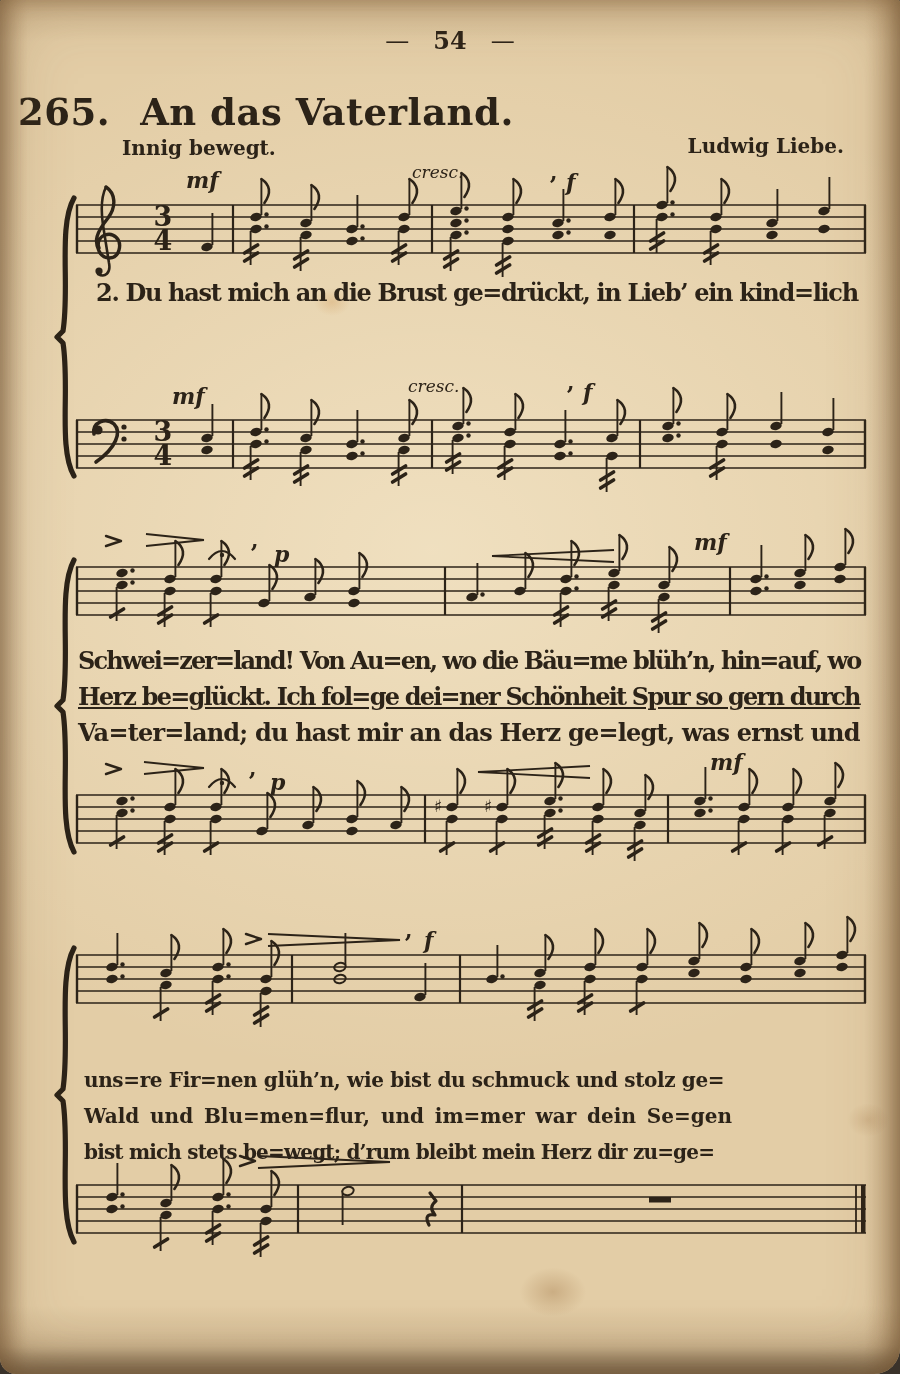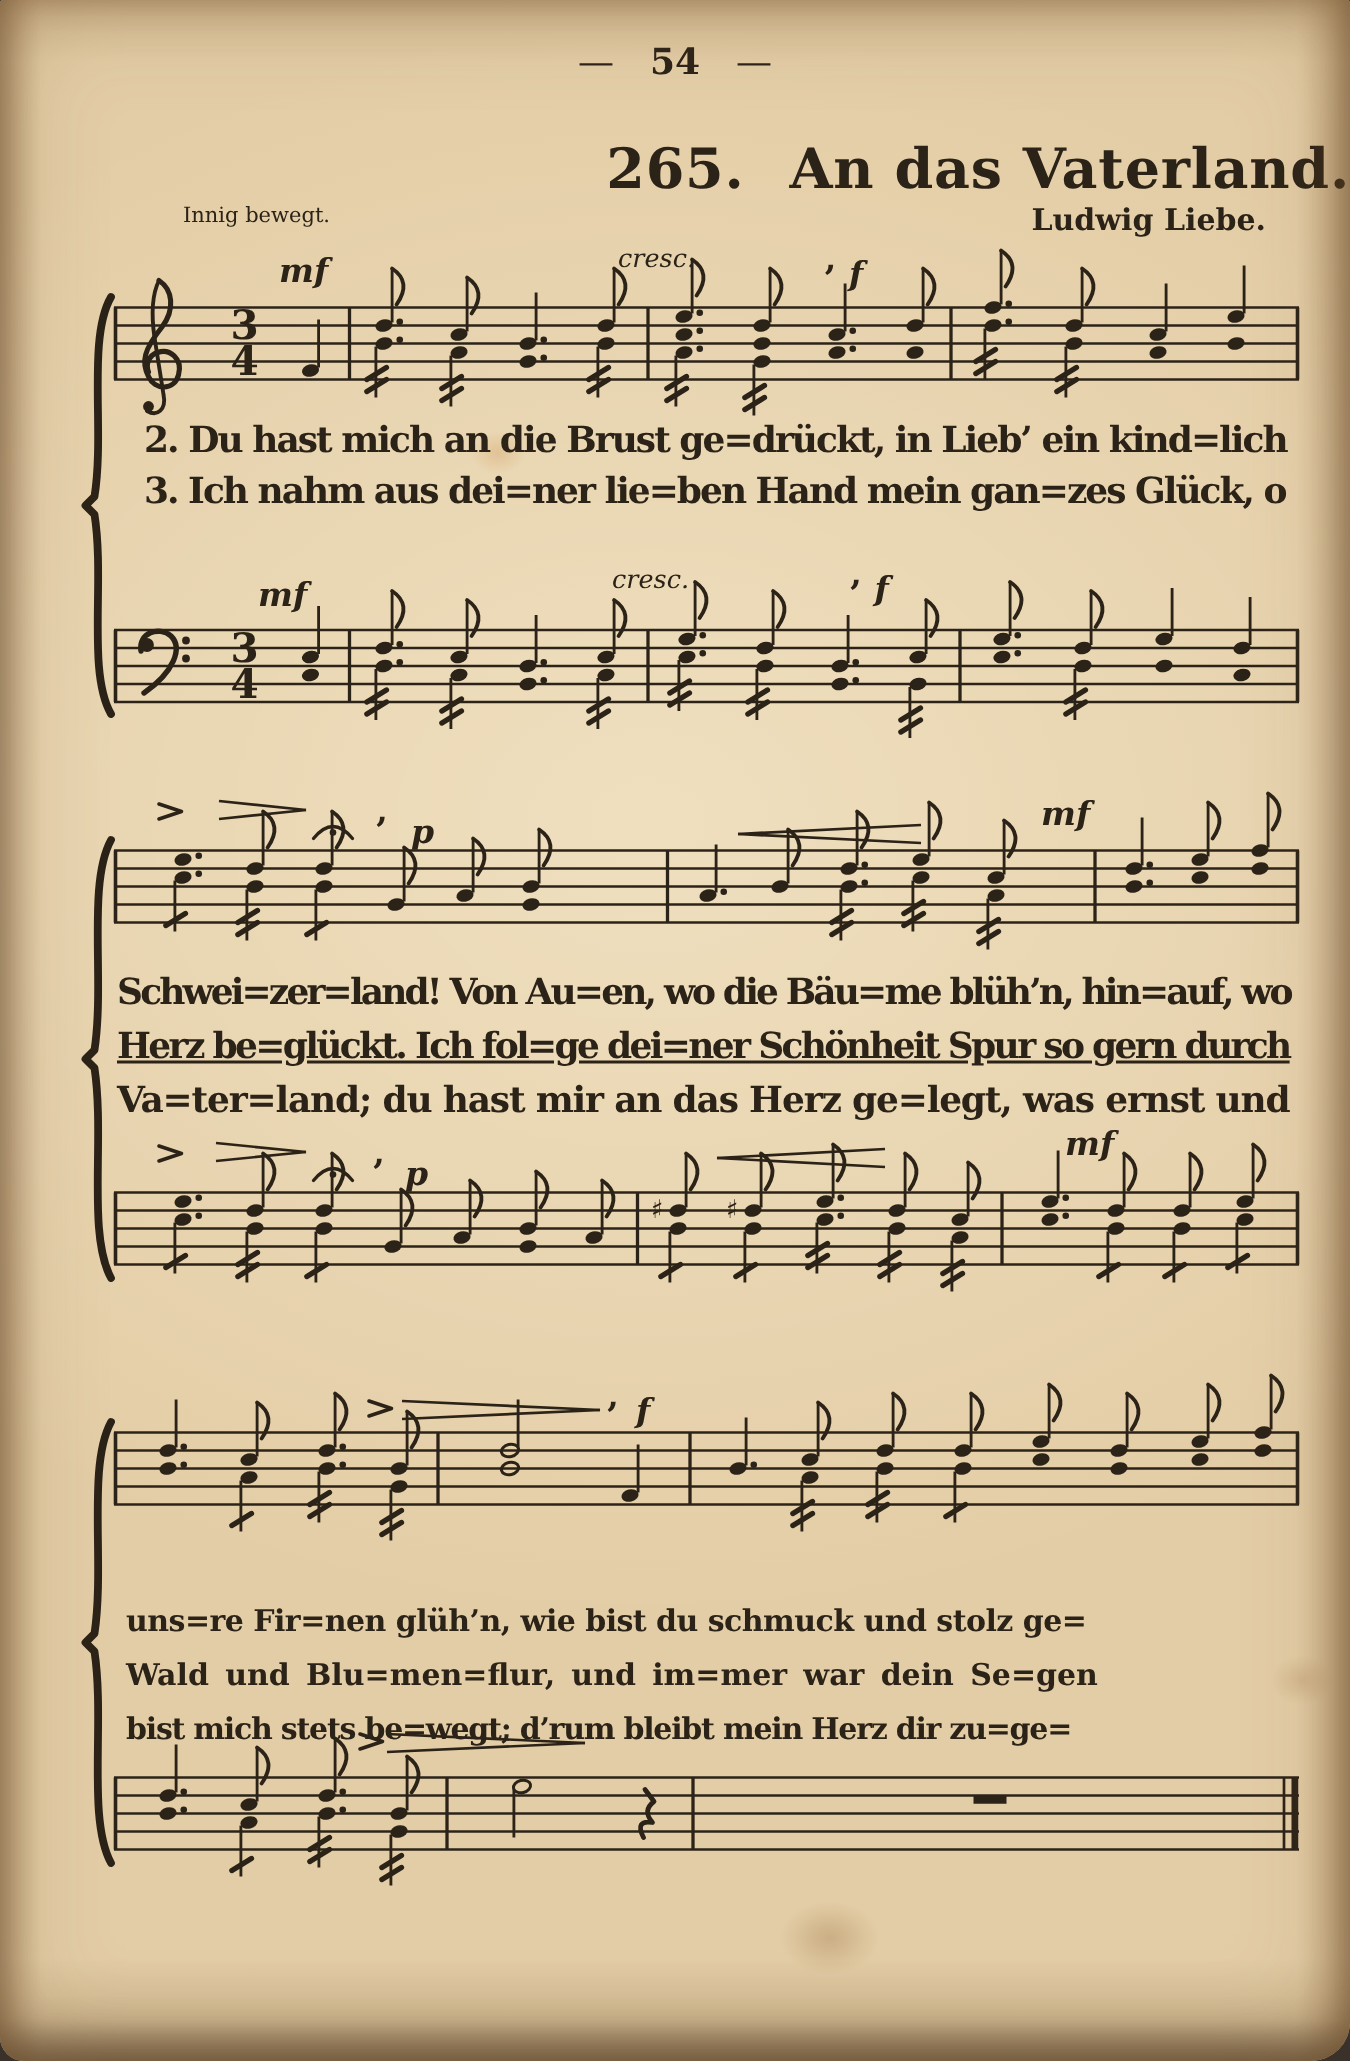--- a/index.html
+++ b/index.html
@@ -24,24 +24,24 @@
     box-shadow:
       inset 0 0 70px rgba(125,88,48,.32),
       inset 0 -16px 24px rgba(70,50,30,.42),
       inset 10px 0 20px rgba(125,88,48,.22),
       inset -10px 0 20px rgba(125,88,48,.26);
     border-radius:inherit;
   }
   .pagenum{position:absolute;top:26px;left:0;width:100%;text-align:center;
     font-size:24px;font-weight:bold;}
   .pagenum .dash{margin:0 24px;font-weight:normal;}
-  .songtitle{position:absolute;top:90px;left:0;width:100%;text-align:right;
+  .songtitle{position:absolute;top:90px;left:0;width:100%;text-align:left;
     font-size:37px;font-weight:bold;letter-spacing:.5px;text-indent:18px;}
   .songtitle .no{margin-right:30px;}
-  .tempo{position:absolute;top:136px;left:122px;font-size:14px;font-weight:normal;}
+  .tempo{position:absolute;top:136px;left:122px;font-size:20px;font-weight:bold;}
   .composer{position:absolute;top:134px;right:56px;font-size:20px;font-weight:bold;}
   svg.music{position:absolute;left:0;top:0;}
   .lyr{position:absolute;font-weight:bold;}
   .lline{display:block;overflow:visible;}
   .lline .inner{white-space:nowrap;display:inline-block;}
   #lyr1{top:276px;left:96px;width:760px;font-size:24px;line-height:33.5px;}
   #lyr2{top:643px;left:78px;width:782px;font-size:24px;line-height:36px;}
   #lyr3{top:1062px;left:84px;width:772px;font-size:20px;line-height:36px;}
 </style>
 </head>
@@ -619,21 +619,20 @@
         <path d="M 240 1156 l 15 5 l -15 5" stroke="#2c2318" stroke-width="2.4" fill="none" stroke-linecap="round" stroke-linejoin="round"></path>
         <line x1="258" y1="1156" x2="390" y2="1162" stroke="#2c2318" stroke-width="1.8" stroke-linecap="butt"></line>
         <line x1="258" y1="1168" x2="390" y2="1162" stroke="#2c2318" stroke-width="1.8" stroke-linecap="butt"></line>
         <path d="M 430 1193 L 436 1201 Q 428 1207 435 1215 Q 423 1213 429 1225" stroke="#2c2318" stroke-width="3.2" fill="none" stroke-linecap="round" stroke-linejoin="round"></path>
         <rect x="649" y="1197" width="22" height="5.5" fill="#2c2318"></rect>
       </g>
     </svg>
 
   <div class="lyr" id="lyr1">
       <div class="lline"><span class="inner" style="letter-spacing: -1.31746px;">2.  Du hast mich an die Brust ge=drückt, in Lieb’ ein kind=lich</span></div>
-      <div class="lline"><span class="inner" style="letter-spacing: -1.33898px;">3.  Ich nahm aus dei=ner lie=ben Hand mein gan=zes Glück, o</span></div>
     </div>
   <div class="lyr" id="lyr2">
       <div class="lline"><span class="inner" style="letter-spacing: -1.90164px;">Schwei=zer=land! Von Au=en, wo die Bäu=me blüh’n, hin=auf, wo</span></div>
       <div class="lline"><span class="inner" style="letter-spacing: -1.77778px; text-decoration: underline;">Herz be=glückt. Ich fol=ge dei=ner Schönheit Spur so gern durch</span></div>
       <div class="lline"><span class="inner" style="letter-spacing: -0.79661px;">Va=ter=land; du hast mir an das Herz ge=legt, was ernst und</span></div>
     </div>
   <div class="lyr" id="lyr3">
       <div class="lline"><span class="inner" style="letter-spacing: -0.357143px;">uns=re Fir=nen glüh’n, wie bist du schmuck und stolz ge=</span></div>
       <div class="lline"><span class="inner" style="word-spacing: 3.85714px;">Wald und Blu=men=flur, und im=mer war dein Se=gen</span></div>
       <div class="lline"><span class="inner" style="letter-spacing: -0.827586px;">bist mich stets be=wegt; d’rum bleibt mein Herz dir zu=ge=</span></div>

